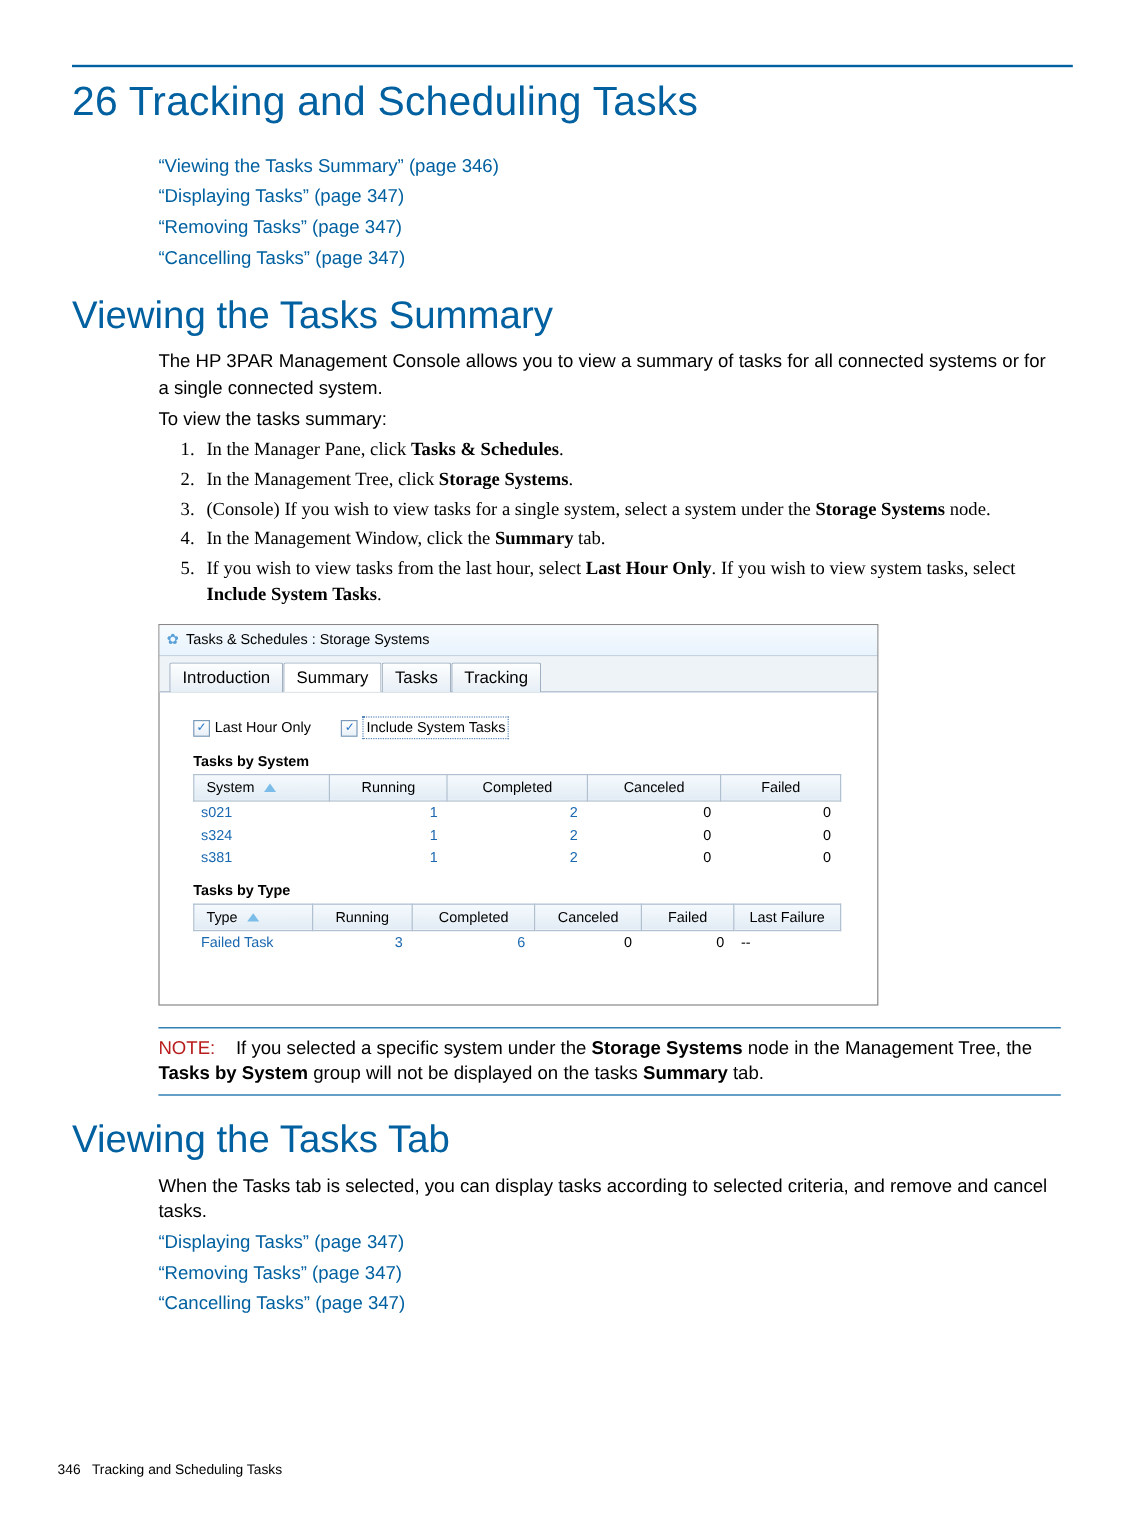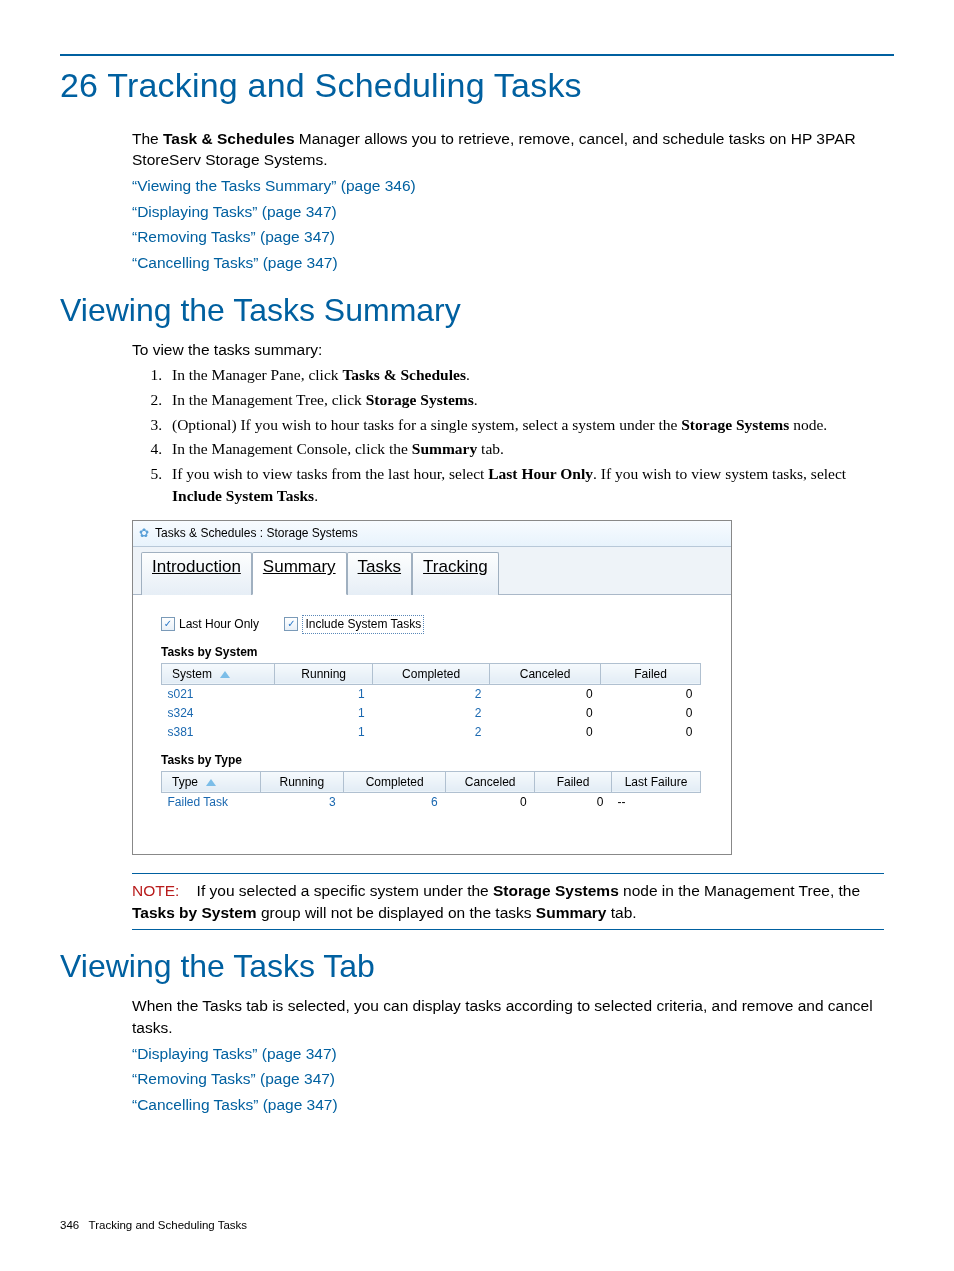--- a/index.html
+++ b/index.html
@@ -54,21 +54,21 @@
   .note-box {
     border-top: 1.5px solid #0060a0;
     border-bottom: 1.5px solid #0060a0;
     padding: 6px 0;
     margin: 18px 0 10px 0;
   }
   .note-label { color: #b91c1c; font-weight: normal; }
   .footer {
     position: absolute;
     bottom: 38px;
-    left: 60px;
+    left: 48px;
     font-size: 11.5px;
     color: #000;
   }
   .sshot {
     border: 1px solid #888;
     width: 600px;
     margin: 14px 0 6px 0;
     background: #fff;
     font-family: Tahoma, Arial, sans-serif;
     font-size: 12px;
@@ -87,30 +87,29 @@
     font-size: 12px;
   }
   .ss-tabs {
     display: flex;
     background: #eef3f8;
     border-bottom: 1px solid #aab8c8;
     padding: 4px 8px 0 8px;
     gap: 0;
   }
   .ss-tab {
-    padding: 2px 10px 15px 10px;
+    padding: 2px 10px 1px 10px;
     border: 1px solid #a0b0c0;
     border-bottom: none;
     border-radius: 2px 2px 0 0;
     background: linear-gradient(#fdfefe,#e6eef6);
-    font-size: 17px;
+    font-size: 14px;
     color: #000;
     position: relative;
     top: 1px;
-    text-decoration: underline;
   }
   .ss-tab.active {
     background: #fff;
     z-index: 2;
     border-bottom: 1px solid #fff;
   }
   .ss-body {
     padding: 20px 18px 18px 28px;
   }
   .ss-chk {
@@ -175,38 +174,36 @@
 
 <div class="page">
   <div class="rule"></div>
 
   <h1 class="chapter">
     <span>26</span>
     <span>Tracking and Scheduling Tasks</span>
   </h1>
 
   <div class="body-block">
-    <p>
-      <span>The </span><b>Task &amp; Schedules</b><span> Manager allows you to retrieve, remove, cancel, and schedule tasks on HP 3PAR StoreServ Storage Systems.</span>
-    </p>
     <p><a class="xref">“Viewing the Tasks Summary” (page 346)</a></p>
     <p><a class="xref">“Displaying Tasks” (page 347)</a></p>
     <p><a class="xref">“Removing Tasks” (page 347)</a></p>
     <p><a class="xref">“Cancelling Tasks” (page 347)</a></p>
   </div>
 
   <h2 class="section">Viewing the Tasks Summary</h2>
 
   <div class="body-block">
+    <p>The HP 3PAR Management Console allows you to view a summary of tasks for all connected systems or for a single connected system.</p>
     <p>To view the tasks summary:</p>
     <ol class="steps">
       <li><span>In the Manager Pane, click </span><b>Tasks &amp; Schedules</b><span>.</span></li>
       <li><span>In the Management Tree, click </span><b>Storage Systems</b><span>.</span></li>
-      <li><span>(Optional) If you wish to hour tasks for a single system, select a system under the </span><b>Storage Systems</b><span> node.</span></li>
-      <li><span>In the Management Console, click the </span><b>Summary</b><span> tab.</span></li>
+      <li><span>(Console) If you wish to view tasks for a single system, select a system under the </span><b>Storage Systems</b><span> node.</span></li>
+      <li><span>In the Management Window, click the </span><b>Summary</b><span> tab.</span></li>
       <li><span>If you wish to view tasks from the last hour, select </span><b>Last Hour Only</b><span>. If you wish to view system tasks, select </span><b>Include System Tasks</b><span>.</span></li>
     </ol>
 
     <div class="sshot">
       <div class="ss-title">
         <span class="gear">✿</span>
         <span>Tasks &amp; Schedules : Storage Systems</span>
       </div>
       <div class="ss-tabs">
         <div class="ss-tab">Introduction</div>

